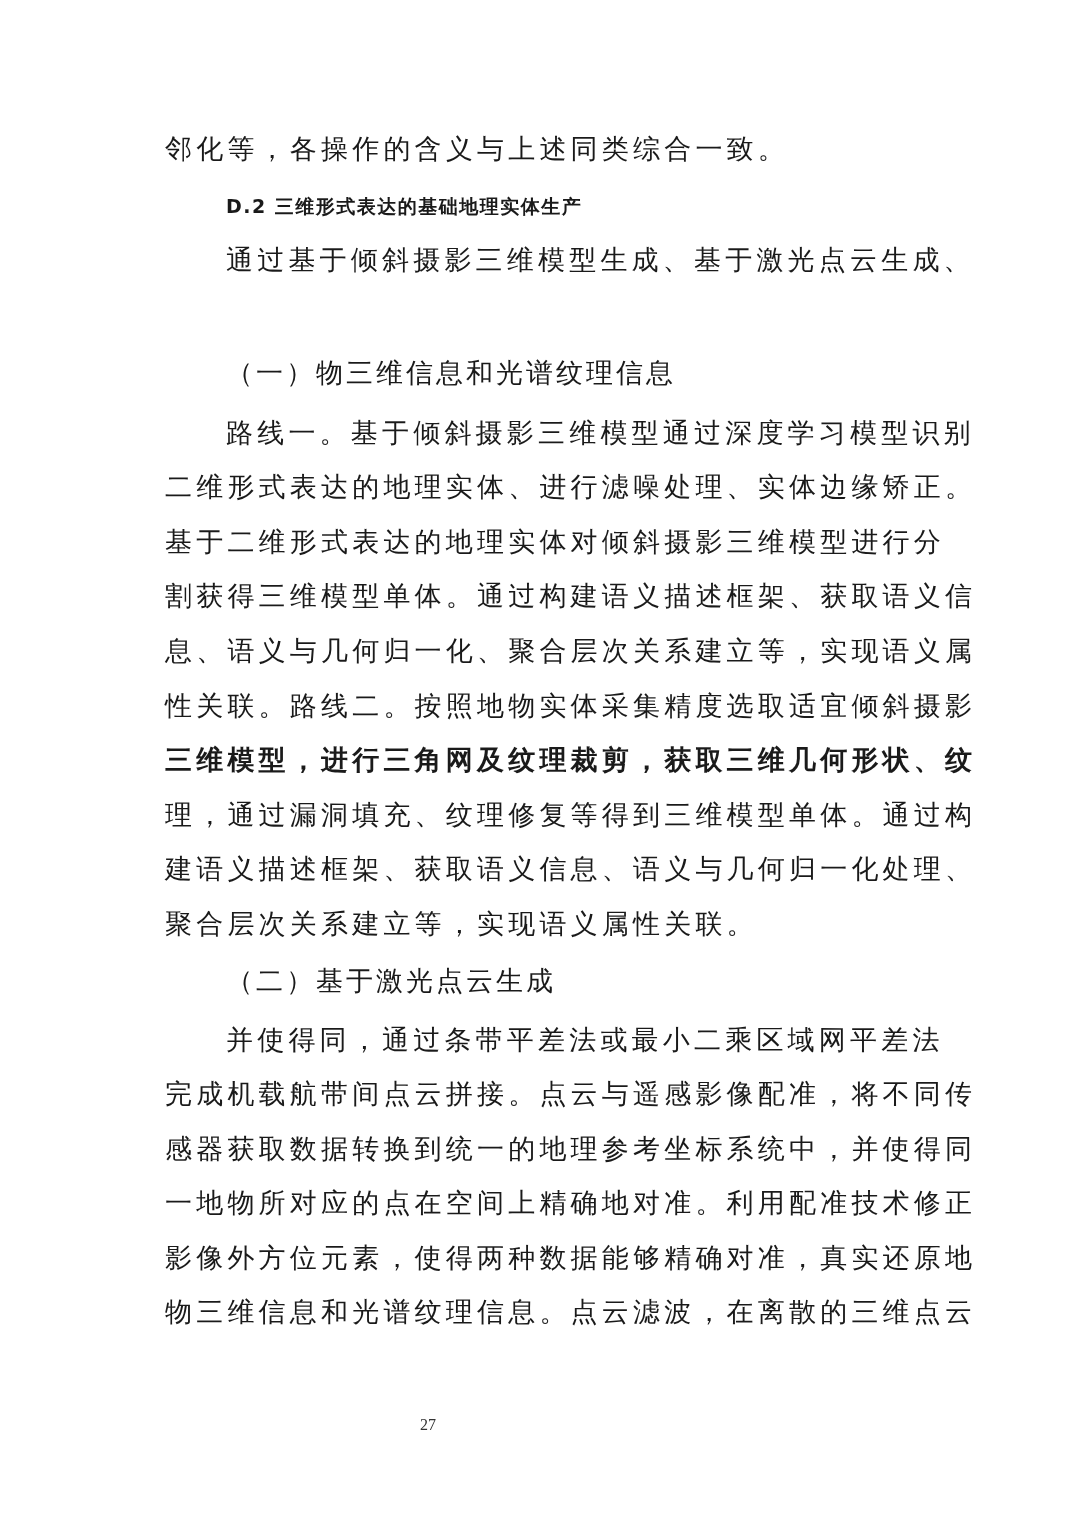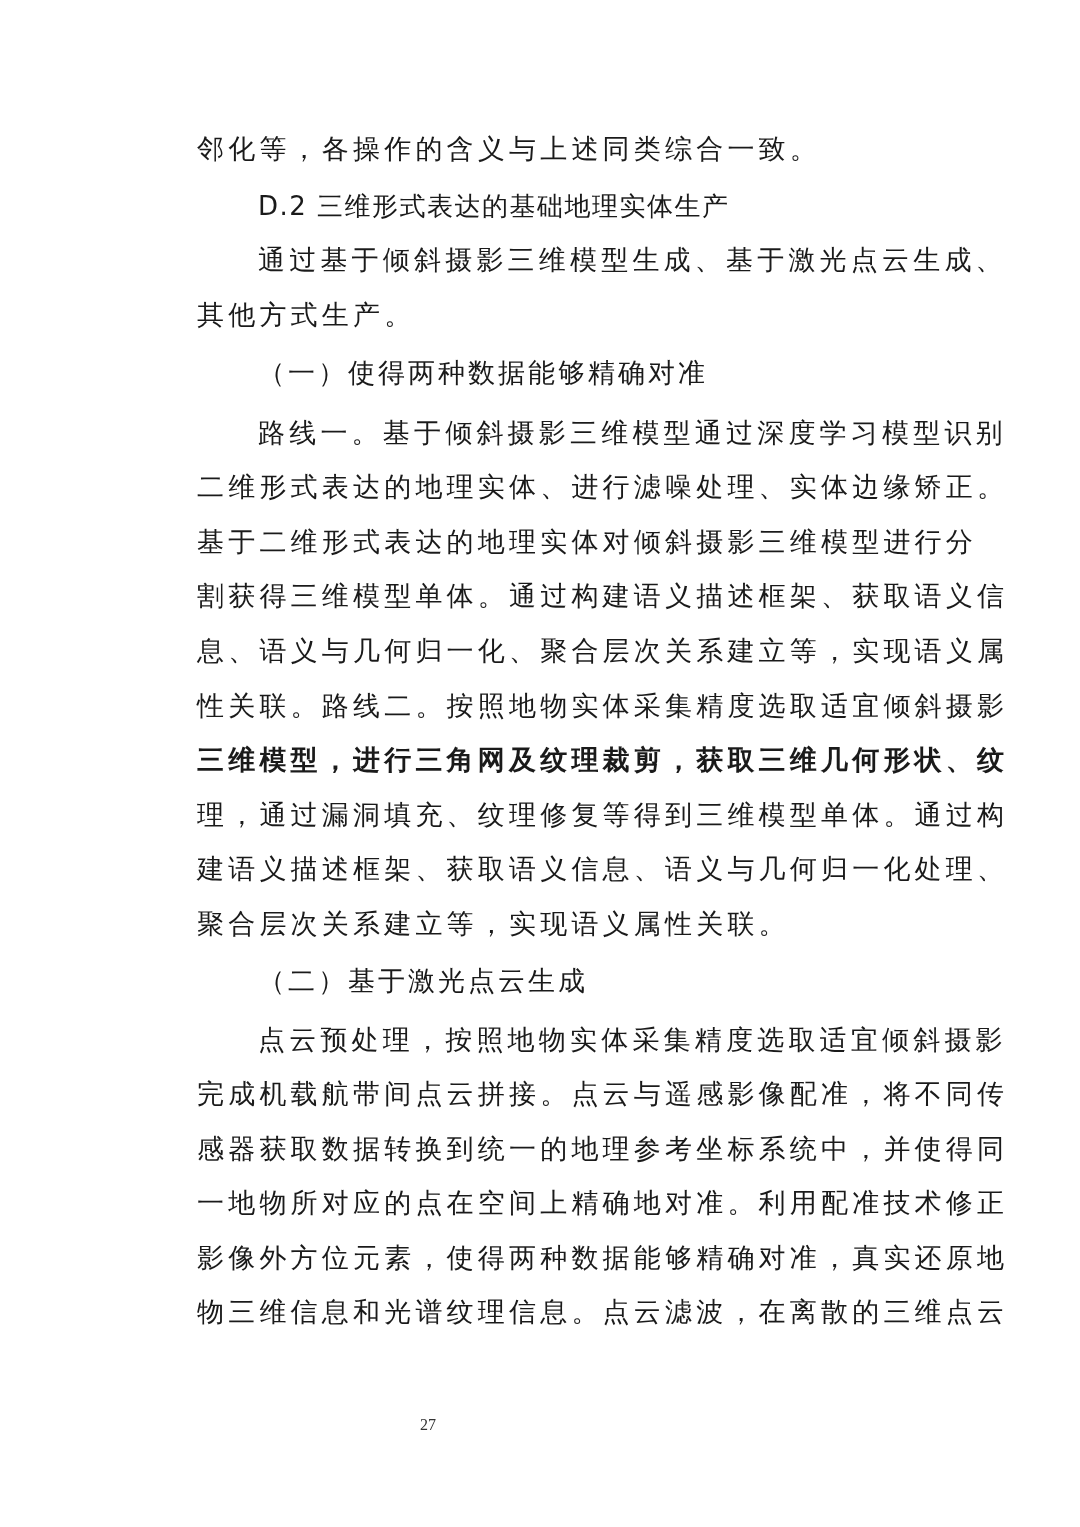--- a/index.html
+++ b/index.html
@@ -1,48 +1,47 @@
 <!DOCTYPE html>
 <html><head>
 <meta charset="utf-8">
 <style>
   html, body { margin: 0; padding: 0; background: #ffffff; }
   body { width: 1080px; height: 1527px; position: relative; overflow: hidden;
          font-family: "DejaVu Serif", "Liberation Serif", serif; color: #1a1a1a; }
   .page { position: absolute; left: 0; top: 0; width: 1080px; height: 1527px; }
   .line { position: absolute; left: 165px; width: 760px; height: 40px; line-height: 40px;
-          font-size: 27px; letter-spacing: 4.2px; white-space: nowrap; margin-left: 32px; }
+          font-size: 27px; letter-spacing: 4.2px; white-space: nowrap; }
   .indent { left: 226px; font-family: Liberation Serif, serif; }
-  .heading-bold { font-family: "DejaVu Sans", "Liberation Sans", sans-serif; font-weight: normal;
-                  letter-spacing: 1.5px; font-size: 26px; }
+  .heading-bold { font-family: "DejaVu Sans", "Liberation Sans", sans-serif; font-weight: bold;
+                  letter-spacing: 1.5px; font-size: 19px; }
   .sub-heading { left: 226px; letter-spacing: 3px; }
   .page-number { position: absolute; left: 0; width: 856px; top: 1416px; text-align: center;
                  font-family: "Liberation Serif", "DejaVu Serif", serif; font-size: 16px; color: #333; }
 </style>
 </head>
 <body>
 
 <div class="page">
   <div class="line" style="top:129px;">邻化等，各操作的含义与上述同类综合一致。</div>
   <div class="line indent heading-bold" style="top:186px;">D.2 三维形式表达的基础地理实体生产</div>
   <div class="line indent" style="top:240px;">通过基于倾斜摄影三维模型生成、基于激光点云生成、</div>
-  <div class="line" style="top:295px;">其他方式生产。</div>
-  <div class="line sub-heading" style="top:353px;">（一）使得两种数据能够精确对准</div>
+  <div class="line sub-heading" style="top:353px;">（一）物三维信息和光谱纹理信息</div>
   <div class="line indent" style="top:413px;">路线一。基于倾斜摄影三维模型通过深度学习模型识别</div>
   <div class="line" style="top:467px;text-align:right;">二维形式表达的地理实体、进行滤噪处理、实体边缘矫正。</div>
   <div class="line" style="top:522px;">基于二维形式表达的地理实体对倾斜摄影三维模型进行分</div>
   <div class="line" style="top:576px;">割获得三维模型单体。通过构建语义描述框架、获取语义信</div>
   <div class="line" style="top:631px;">息、语义与几何归一化、聚合层次关系建立等，实现语义属</div>
   <div class="line" style="top:686px;">性关联。路线二。按照地物实体采集精度选取适宜倾斜摄影</div>
   <div class="line" style="top:740px;font-weight:bold;">三维模型，进行三角网及纹理裁剪，获取三维几何形状、纹</div>
   <div class="line" style="top:795px;">理，通过漏洞填充、纹理修复等得到三维模型单体。通过构</div>
   <div class="line" style="top:849px;">建语义描述框架、获取语义信息、语义与几何归一化处理、</div>
   <div class="line" style="top:904px;">聚合层次关系建立等，实现语义属性关联。</div>
   <div class="line sub-heading" style="top:961px;">（二）基于激光点云生成</div>
-  <div class="line indent" style="top:1020px;">点云预处理，按照地物实体采集精度选取适宜倾斜摄影</div>
+  <div class="line indent" style="top:1020px;">并使得同，通过条带平差法或最小二乘区域网平差法</div>
   <div class="line" style="top:1074px;">完成机载航带间点云拼接。点云与遥感影像配准，将不同传</div>
   <div class="line" style="top:1129px;">感器获取数据转换到统一的地理参考坐标系统中，并使得同</div>
   <div class="line" style="top:1183px;">一地物所对应的点在空间上精确地对准。利用配准技术修正</div>
   <div class="line" style="top:1238px;">影像外方位元素，使得两种数据能够精确对准，真实还原地</div>
   <div class="line" style="top:1292px;">物三维信息和光谱纹理信息。点云滤波，在离散的三维点云</div>
 
   <div class="page-number">27</div>
 </div>
 
 </body></html>

